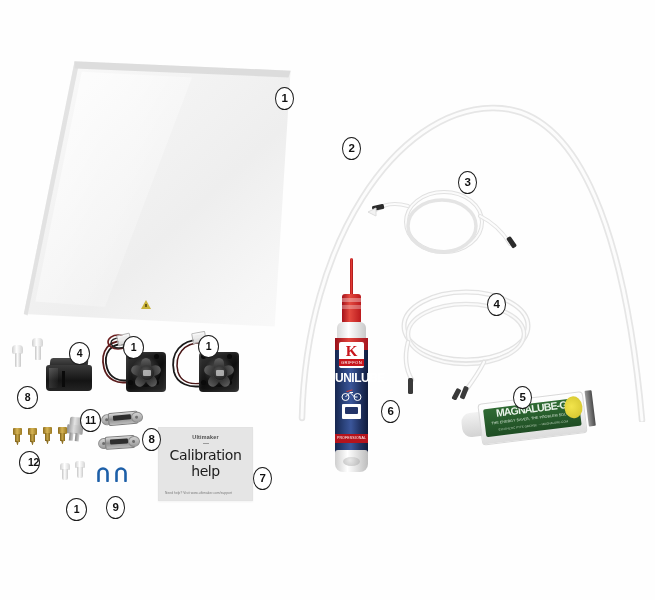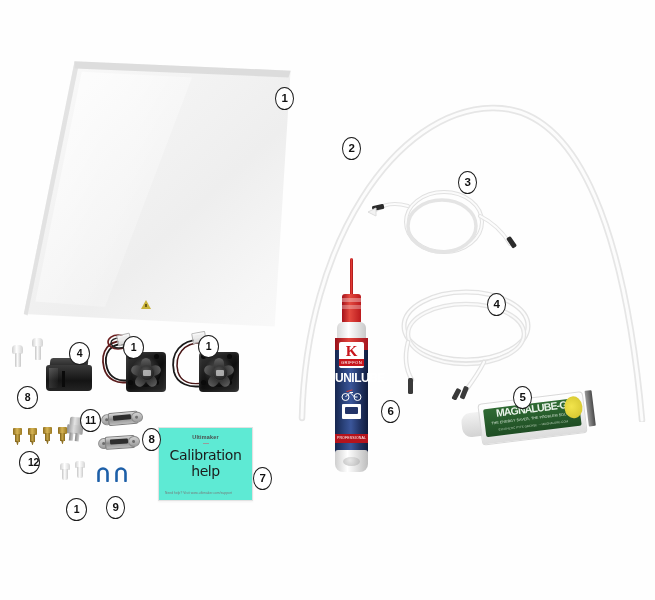--- a/index.html
+++ b/index.html
@@ -111,21 +111,21 @@
       color:#d8e6d8;font-size:3.6px;line-height:7px;text-align:center;letter-spacing:.1px;white-space:nowrap;overflow:hidden;}
   .t-sub{position:absolute;left:4px;top:24px;width:96px;height:6px;
       color:#b9cfb9;font-size:3px;line-height:6px;text-align:center;white-space:nowrap;overflow:hidden;}
   .t-yellow{position:absolute;right:1px;top:3px;width:18px;height:22px;
       background:radial-gradient(circle at 40% 45%,#f2e44c,#cfc02a);border-radius:50%;}
   .t-crimp{position:absolute;right:-1px;top:6px;width:7px;height:36px;
       background:linear-gradient(90deg,#9a9a9a,#4a4a4a);border-radius:1px;}
 
   
   .card{position:absolute;left:158px;top:427px;width:93px;height:72px;
-      background:#5eead4;border:1px solid #e2e2e2;z-index:25;box-shadow:0 1px 2px rgba(0,0,0,.05);text-decoration:underline;}
+      background:#e5e5e5;border:1px solid #e2e2e2;z-index:25;box-shadow:0 1px 2px rgba(0,0,0,.05);text-decoration:underline;}
   .card-brand{position:absolute;left:0;top:6px;width:93px;text-align:center;
       color:#4a4a4a;font-size:5.4px;font-weight:700;letter-spacing:.2px;}
   .card-rule{position:absolute;left:44px;top:15px;width:6px;height:1px;background:#9a9a9a;}
   .card-title1{position:absolute;left:0;top:19px;width:93px;text-align:center;
       color:#1c1c1c;font-size:14px;line-height:16px;letter-spacing:-0.4px;
       font-family:"DejaVu Sans", sans-serif;}
   .card-title2{position:absolute;left:0;top:35px;width:93px;text-align:center;
       color:#1c1c1c;font-size:14px;line-height:16px;letter-spacing:-0.4px;
       font-family:"DejaVu Sans", sans-serif;}
   .card-foot{position:absolute;left:6px;bottom:5px;width:84px;

